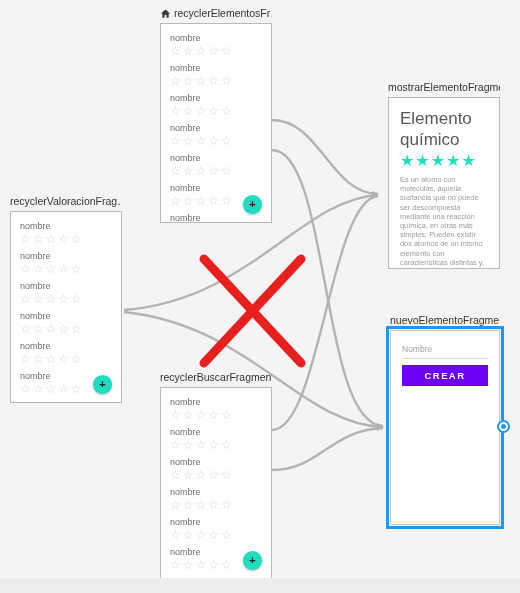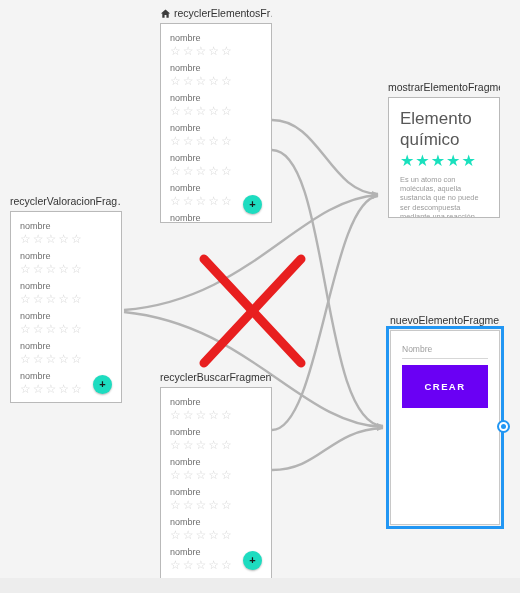--- a/index.html
+++ b/index.html
@@ -148,21 +148,21 @@
     padding-bottom: 2px;
     margin-bottom: 6px;
   }
   .btn-crear {
     background: #6a00f4;
     color: #ffffff;
     font-size: 9.5px;
     font-weight: 700;
     letter-spacing: 1.4px;
     text-align: center;
-    padding: 16px 0;
+    padding: 5px 0;
     margin-top: 1px;
   }
 
   
   .handle {
     position: absolute;
     width: 13px;
     height: 13px;
     border-radius: 50%;
     background: #ffffff;
@@ -326,21 +326,21 @@
         </div>
       </div>
       <div class="fab" style="right:9px; bottom:8px;">+</div>
     </div>
   </div>
 
   <div class="node" style="left:388px; top:80px; width:112px;">
     <div class="node-label">
       <span>mostrarElementoFragment</span>
     </div>
-    <div class="node-frame" style="height:121px;">
+    <div class="node-frame" style="height:172px;">
       <div class="detail">
         <div class="detail-title">Elemento químico</div>
         <div class="detail-stars">★★★★★</div>
         <div class="detail-body">Es un atomo con moléculas, aquella sustancia que no puede ser descompuesta mediante una reacción química, en otras más simples. Pueden existir dos átomos de un mismo elemento con características distintas y, en el caso de que estos posean número másico distinto, pertenecen al mismo elemento pero en lo que se conoce como uno de sus isótopos.</div>
       </div>
     </div>
   </div>
 
   <div class="node selected" style="left:390px; top:313px; width:110px;">
     <div class="node-label">

